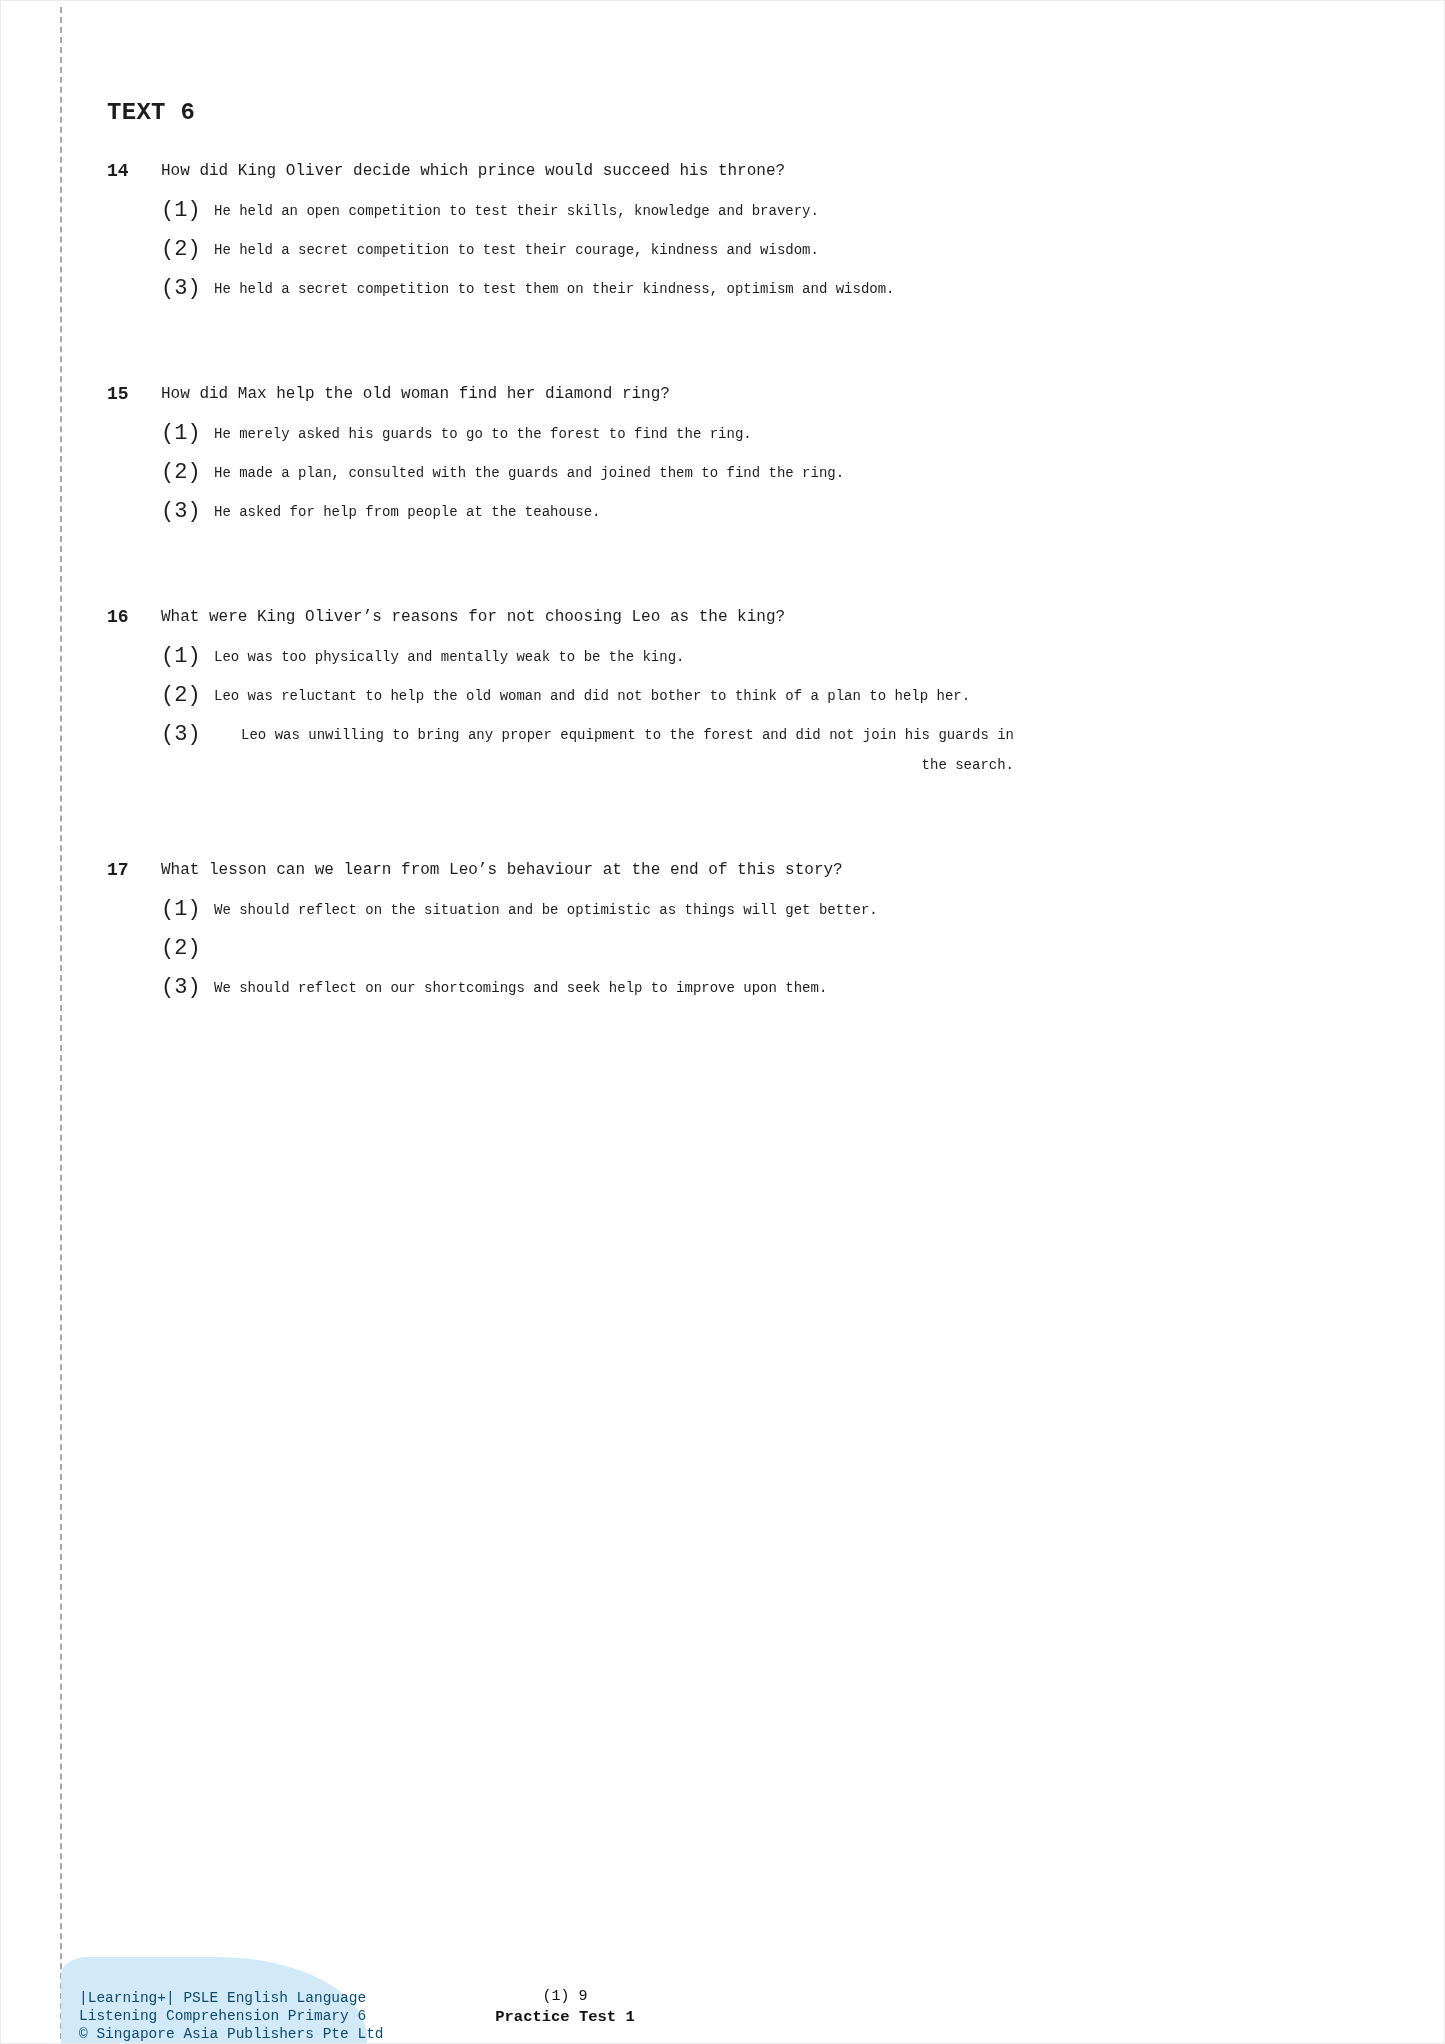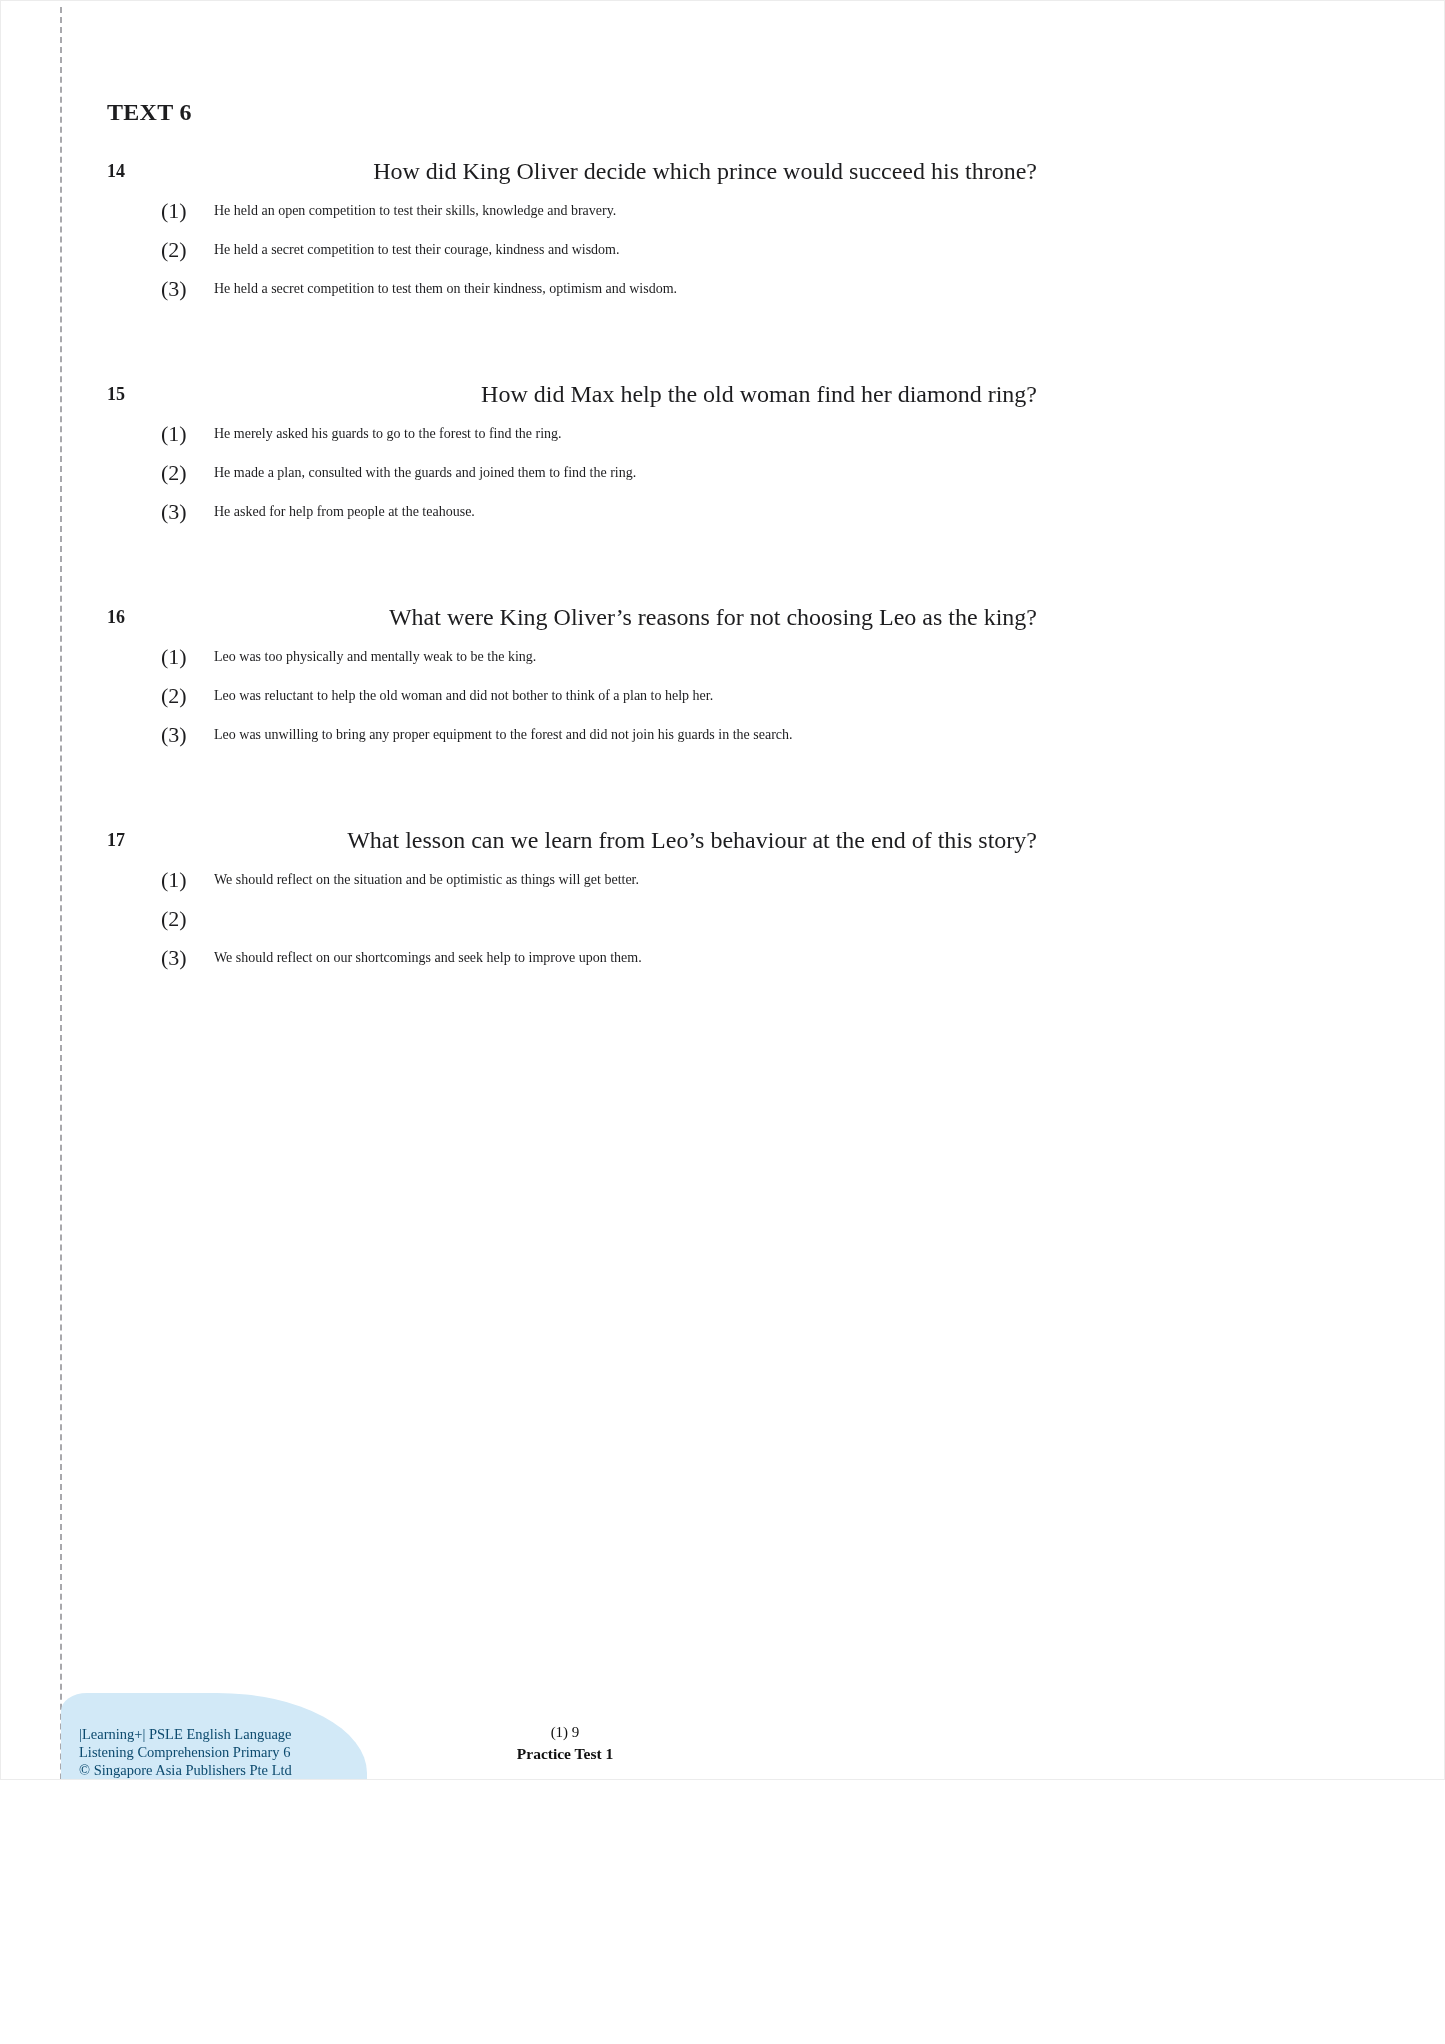--- a/index.html
+++ b/index.html
@@ -1,22 +1,22 @@
 <!DOCTYPE html>
 <html><head>
 <meta charset="utf-8">
 <style>
   * { margin: 0; padding: 0; box-sizing: border-box; }
   html, body { background: #ffffff; }
   .page {
     position: relative;
     width: 1445px;
-    height: 1780px;
+    height: 2044px;
     background: #ffffff;
-    font-family: Liberation Serif, serif;
+    font-family: Liberation Mono, monospace;
     color: #1d1d1f;
     overflow: hidden;
     border: 1px solid #ececec;
   }
   .cutline {
     position: absolute;
     left: 59px;
     top: 6px;
     height: 2032px;
     width: 0;
@@ -38,24 +38,23 @@
   .question:last-child { margin-bottom: 0; }
   .q-num {
     width: 54px;
     flex-shrink: 0;
     font-weight: bold;
     font-size: 18px;
     line-height: 30px;
   }
   .q-body { flex: 1; }
   .q-text {
-    font-size: 24px;
+    font-size: 16px;
     line-height: 30px;
     margin-bottom: 10px;
-    text-align: right;
   }
   .option { display: flex; margin-bottom: 9px; }
   .opt-label {
     width: 53px;
     flex-shrink: 0;
     font-size: 22px;
     line-height: 30px;
   }
   .opt-text {
     font-size: 14px;

